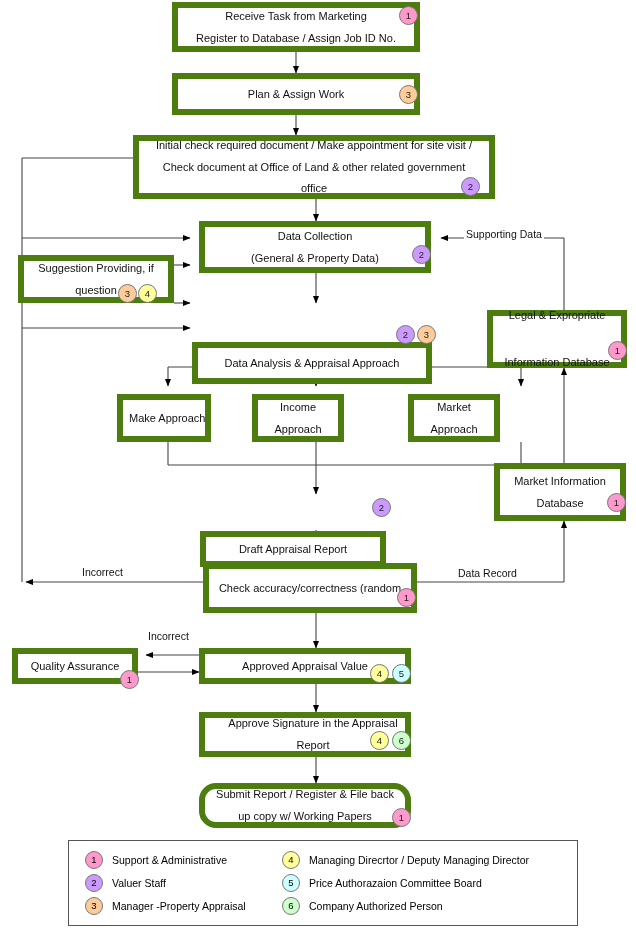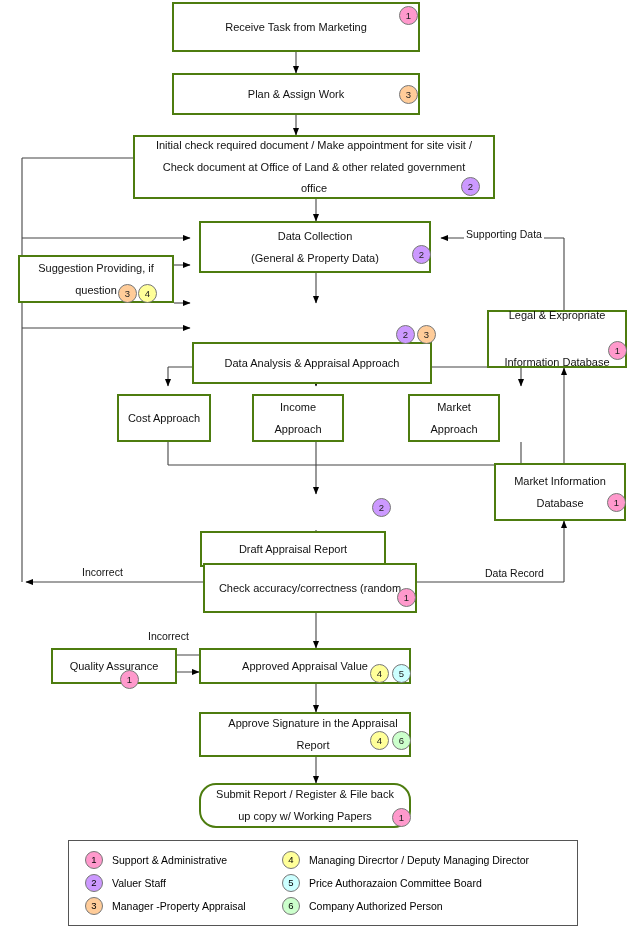--- a/index.html
+++ b/index.html
@@ -20,21 +20,21 @@
     width: 636px; height: 937px;
   }
   svg.wires {
     position: absolute;
     left: 0; top: 0;
     width: 636px; height: 937px;
     pointer-events: none;
   }
   .node {
     position: absolute;
-    border: 2px solid #4d7c0f;
+    border: 6px solid #4d7c0f;
     background: #fff;
     display: flex;
     flex-direction: column;
     align-items: center;
     justify-content: center;
     text-align: center;
     font-size: 11px;
     line-height: 1.35;
     color: #111;
     padding: 2px 6px;
@@ -151,20 +151,21 @@
       <path d="M564,238 L441,238" marker-end="url(#ah)"></path>
 
       <path d="M203,655 L146,655" marker-end="url(#ah)"></path>
 
       <path d="M137,672 L199,672" marker-end="url(#ah)"></path>
     </g>
   </svg>
 
   <div class="node pad-lines" style="left:172px; top:2px; width:248px; height:50px;">
     <span class="line">Receive Task from Marketing</span>
+    <span class="line">Register to Database / Assign Job ID No.</span>
   </div>
   <div class="badge" style="left:399px; top:6px; background:#FF99CC;">1</div>
 
   <div class="node" style="left:172px; top:73px; width:248px; height:42px;">
     <span class="line">Plan &amp; Assign Work</span>
   </div>
   <div class="badge" style="left:399px; top:85px; background:#FFCC99;">3</div>
 
   <div class="node pad-lines" style="left:133px; top:135px; width:362px; height:64px;">
     <span class="line">Initial check required document / Make appointment for site visit /</span>
@@ -186,21 +187,21 @@
   <div class="badge" style="left:118px; top:284px; background:#FFCC99;">3</div>
   <div class="badge" style="left:138px; top:284px; background:#FFFF99;">4</div>
 
   <div class="node" style="left:192px; top:303px; width:240px; height:42px;margin-top:39px;">
     <span class="line">Data Analysis &amp; Appraisal Approach</span>
   </div>
   <div class="badge" style="left:396px; top:325px; background:#CC99FF;">2</div>
   <div class="badge" style="left:417px; top:325px; background:#FFCC99;">3</div>
 
   <div class="node" style="left:117px; top:394px; width:94px; height:48px;">
-    <span class="line">Cost Approach</span>
+    <span class="line">Make Approach</span>
   </div>
 
   <div class="node pad-lines" style="left:252px; top:394px; width:92px; height:48px;">
     <span class="line">Income</span>
     <span class="line">Approach</span>
   </div>
 
   <div class="node pad-lines" style="left:408px; top:394px; width:92px; height:48px;">
     <span class="line">Market</span>
     <span class="line">Approach</span>
@@ -221,21 +222,21 @@
     <span class="line">Market Information</span>
     <span class="line">Database</span>
   </div>
   <div class="badge" style="left:607px; top:493px; background:#FF99CC;">1</div>
 
   <div class="node pad-lines" style="left:203px; top:563px; width:214px; height:50px;">
     <span class="line">Check accuracy/correctness (random</span>
   </div>
   <div class="badge" style="left:397px; top:588px; background:#FF99CC;">1</div>
 
-  <div class="node" style="left:12px; top:648px; width:126px; height:36px;margin-left:39px;">
+  <div class="node" style="left:12px; top:648px; width:126px; height:36px;">
     <span class="line">Quality Assurance</span>
   </div>
   <div class="badge" style="left:120px; top:670px; background:#FF99CC;">1</div>
 
   <div class="node" style="left:199px; top:648px; width:212px; height:36px;">
     <span class="line">Approved Appraisal Value</span>
   </div>
   <div class="badge" style="left:370px; top:664px; background:#FFFF99;">4</div>
   <div class="badge" style="left:392px; top:664px; background:#CCFFFF;">5</div>
 
@@ -247,21 +248,21 @@
   <div class="badge" style="left:392px; top:731px; background:#CCFFCC;">6</div>
 
   <div class="node pad-lines" style="left:199px; top:783px; width:212px; height:45px;border-radius:17px;">
     <span class="line">Submit Report / Register &amp; File back</span>
     <span class="line">up copy w/ Working Papers</span>
   </div>
   <div class="badge" style="left:392px; top:808px; background:#FF99CC;">1</div>
 
   <div class="edge-label" style="left:464px; top:228px;">Supporting Data</div>
   <div class="edge-label" style="left:80px; top:566px;">Incorrect</div>
-  <div class="edge-label" style="left:456px; top:567px;margin-left:27px;">Data Record</div>
+  <div class="edge-label" style="left:456px; top:567px;">Data Record</div>
   <div class="edge-label" style="left:146px; top:630px;">Incorrect</div>
 
   <div class="legend" style="left:68px; top:840px; width:510px; height:86px;">
     <div class="legend-row" style="left:16px; top:10px;">
       <span class="lbadge" style="background:#FF99CC;">1</span>
       <span>Support &amp; Administrative</span>
     </div>
     <div class="legend-row" style="left:16px; top:33px;">
       <span class="lbadge" style="background:#CC99FF;">2</span>
       <span>Valuer Staff</span>

